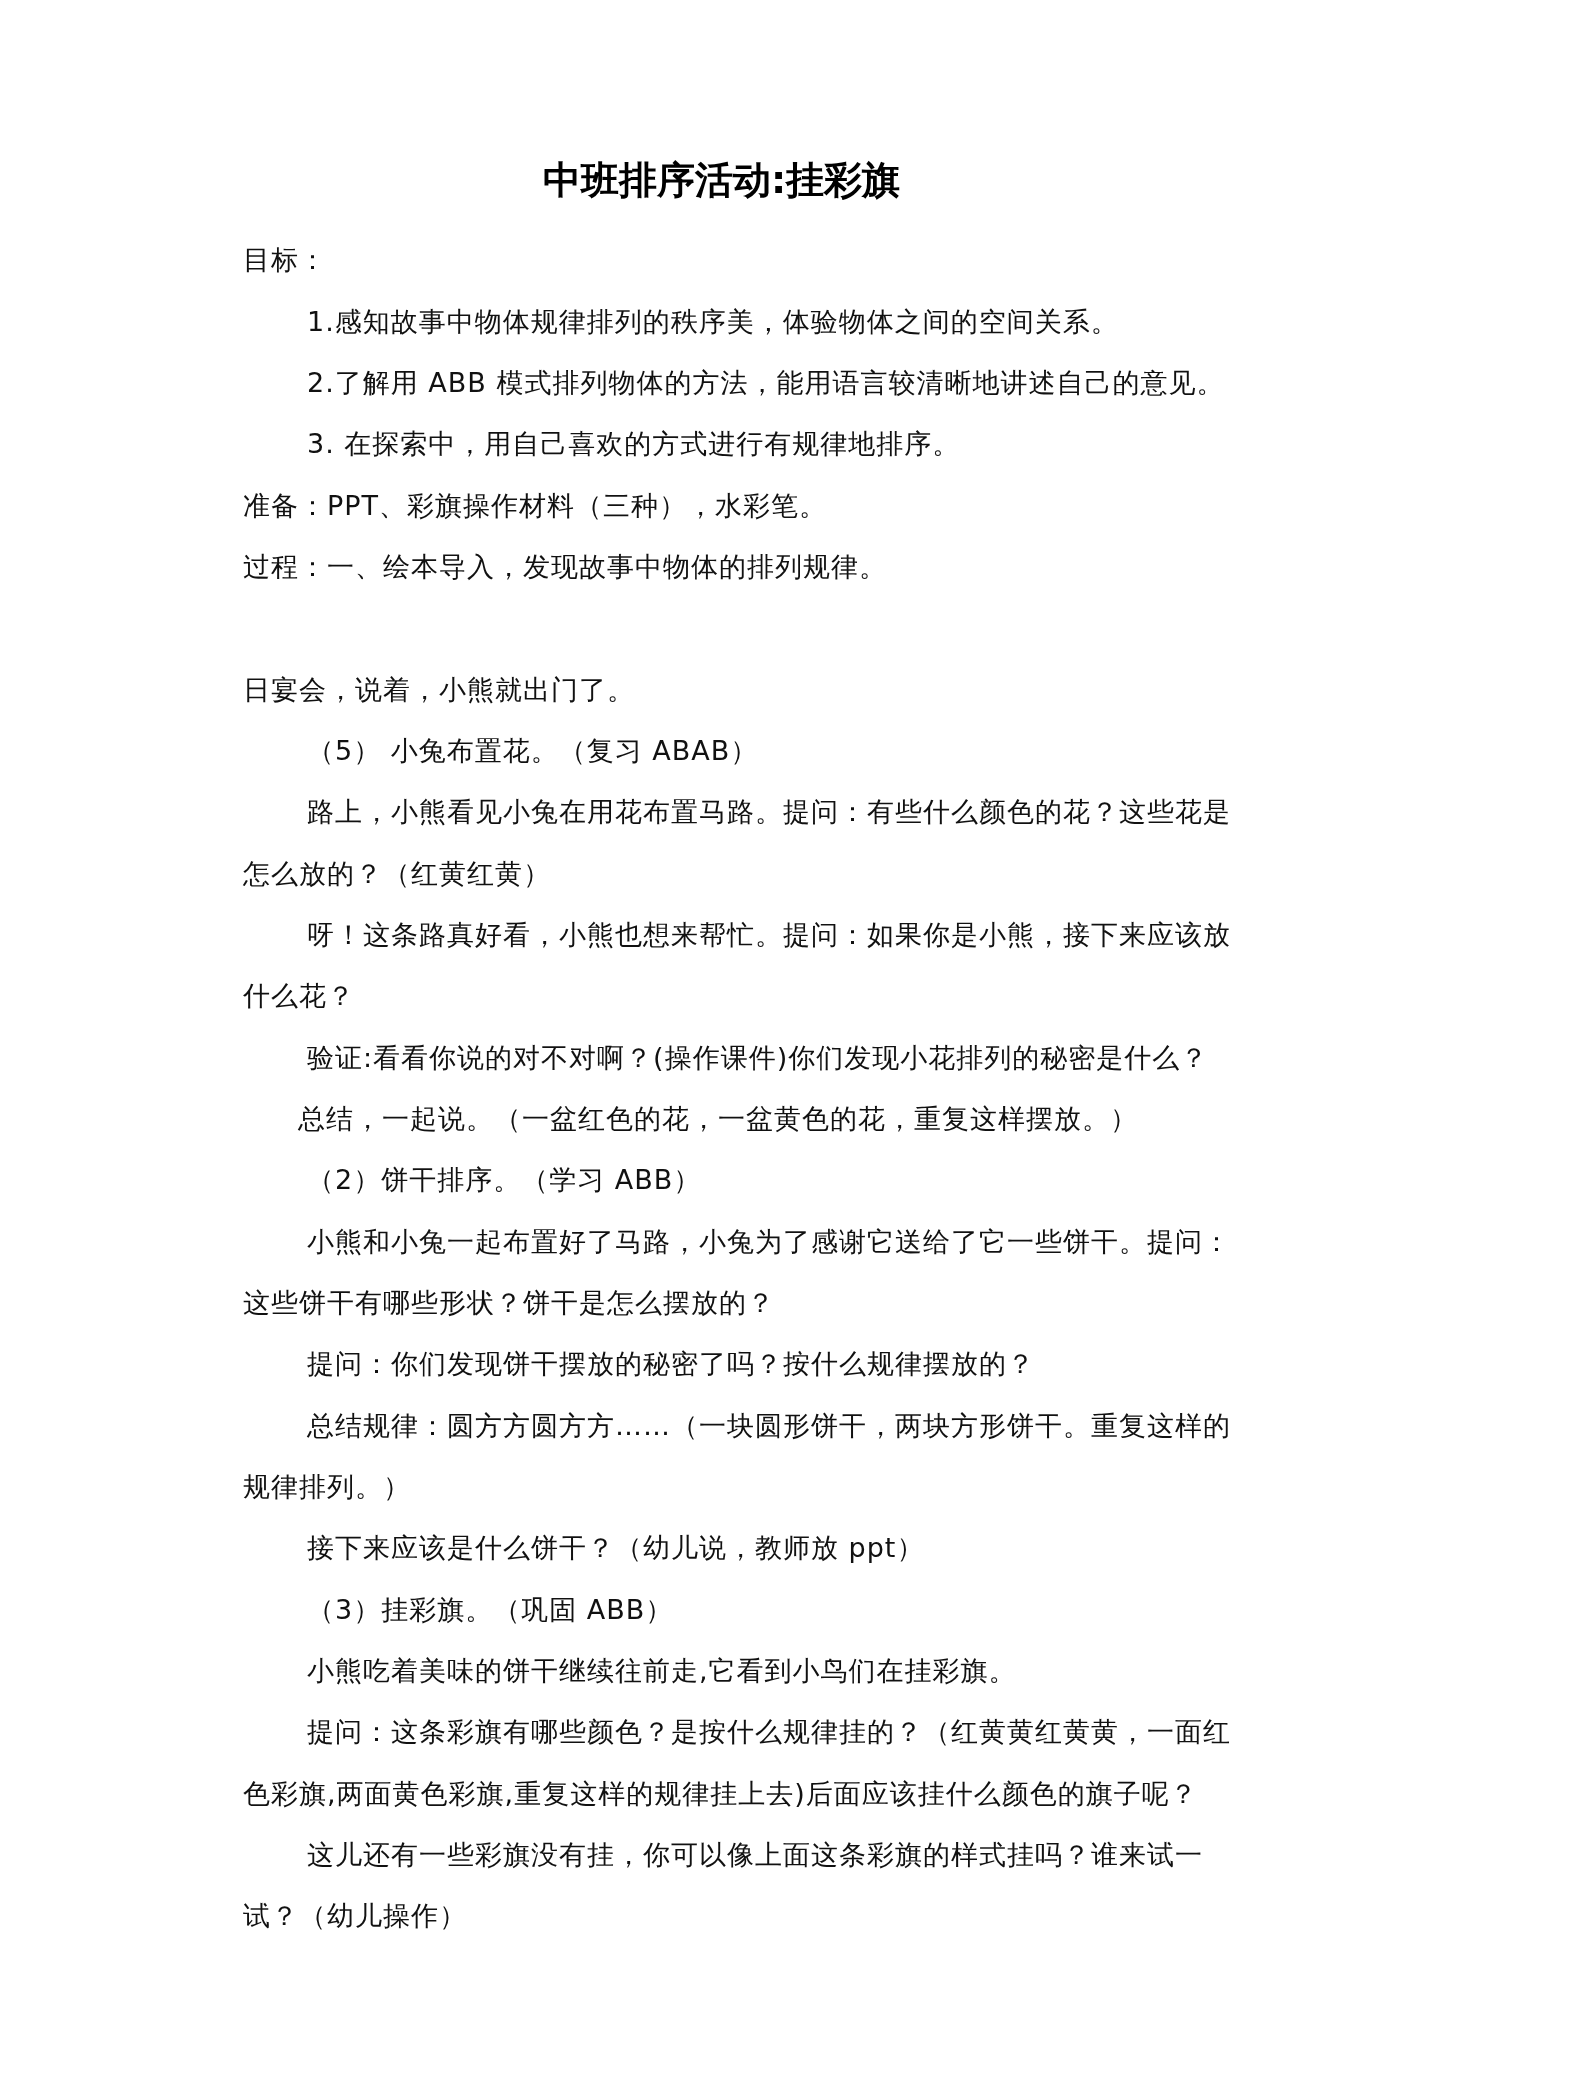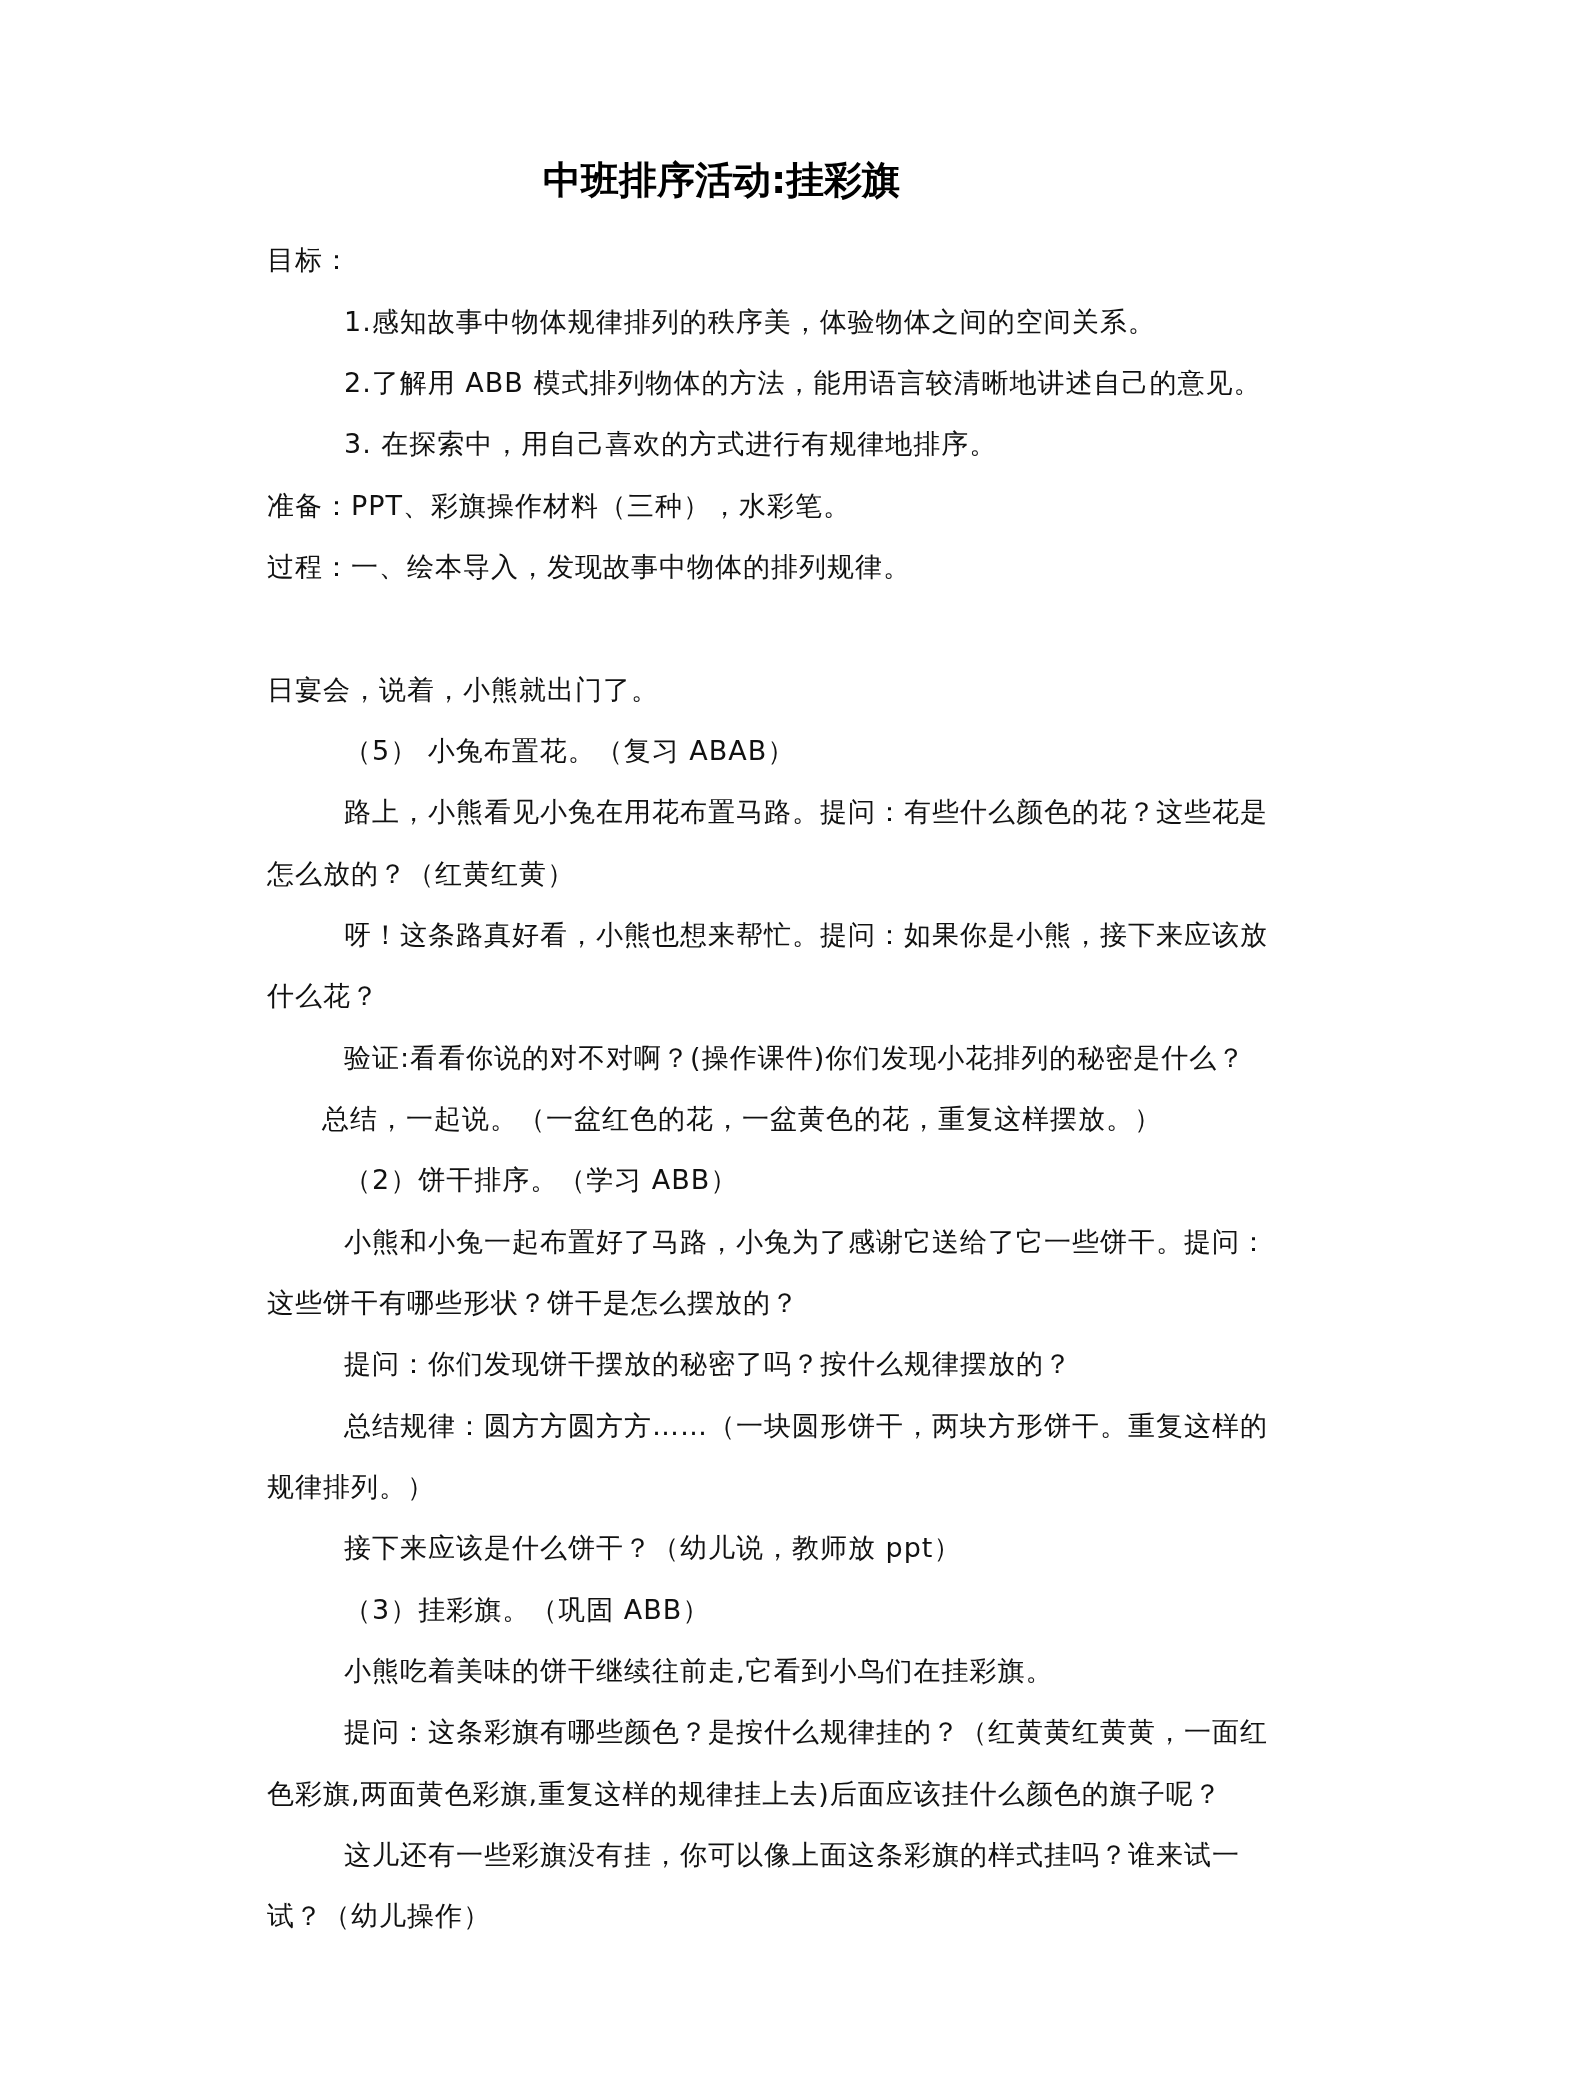--- a/index.html
+++ b/index.html
@@ -35,24 +35,23 @@
       line-height: 50px;
       color: #000000;
     }
     .line {
       position: absolute;
       font-size: 27px;
       line-height: 36px;
       white-space: nowrap;
       color: #111111;
       letter-spacing: 1px;
-      margin-left: 24px;
     }
     .flush { left: 243px; }
-    .indent { left: 320px; text-align: center; }
+    .indent { left: 307px; text-align: center; }
     .indent-sm { left: 298px; }
   </style>
 </head>
 <body>
 
 <div class="page">
   <div class="title">中班排序活动:挂彩旗</div>
 
   <div class="line flush" style="top:242px">目标：</div>
   <div class="line indent" style="top:304px">1.感知故事中物体规律排列的秩序美，体验物体之间的空间关系。</div>

